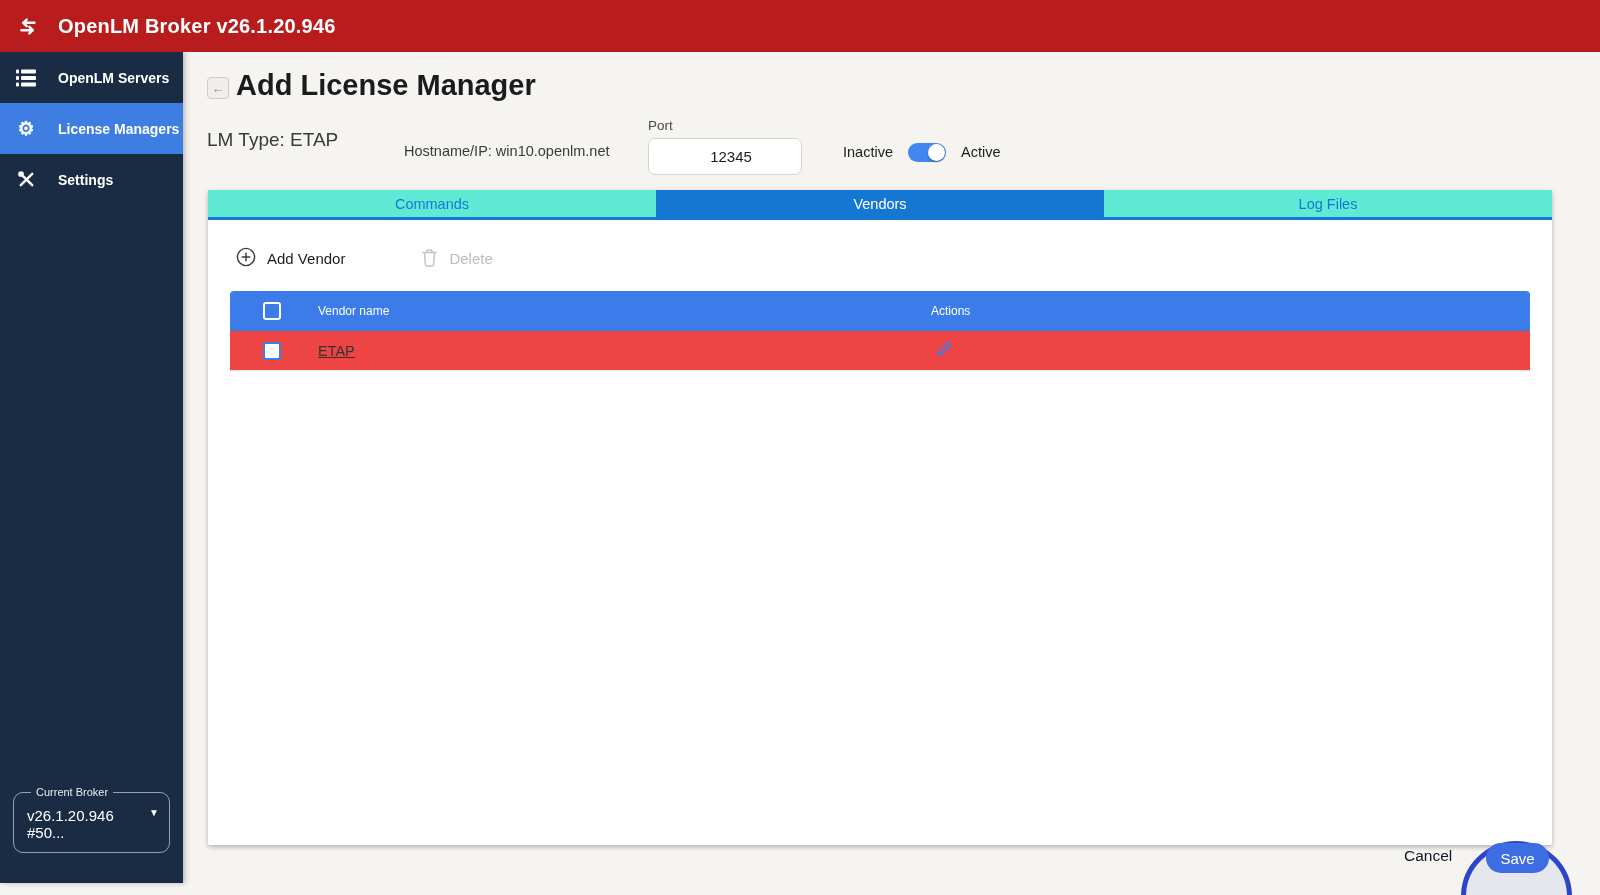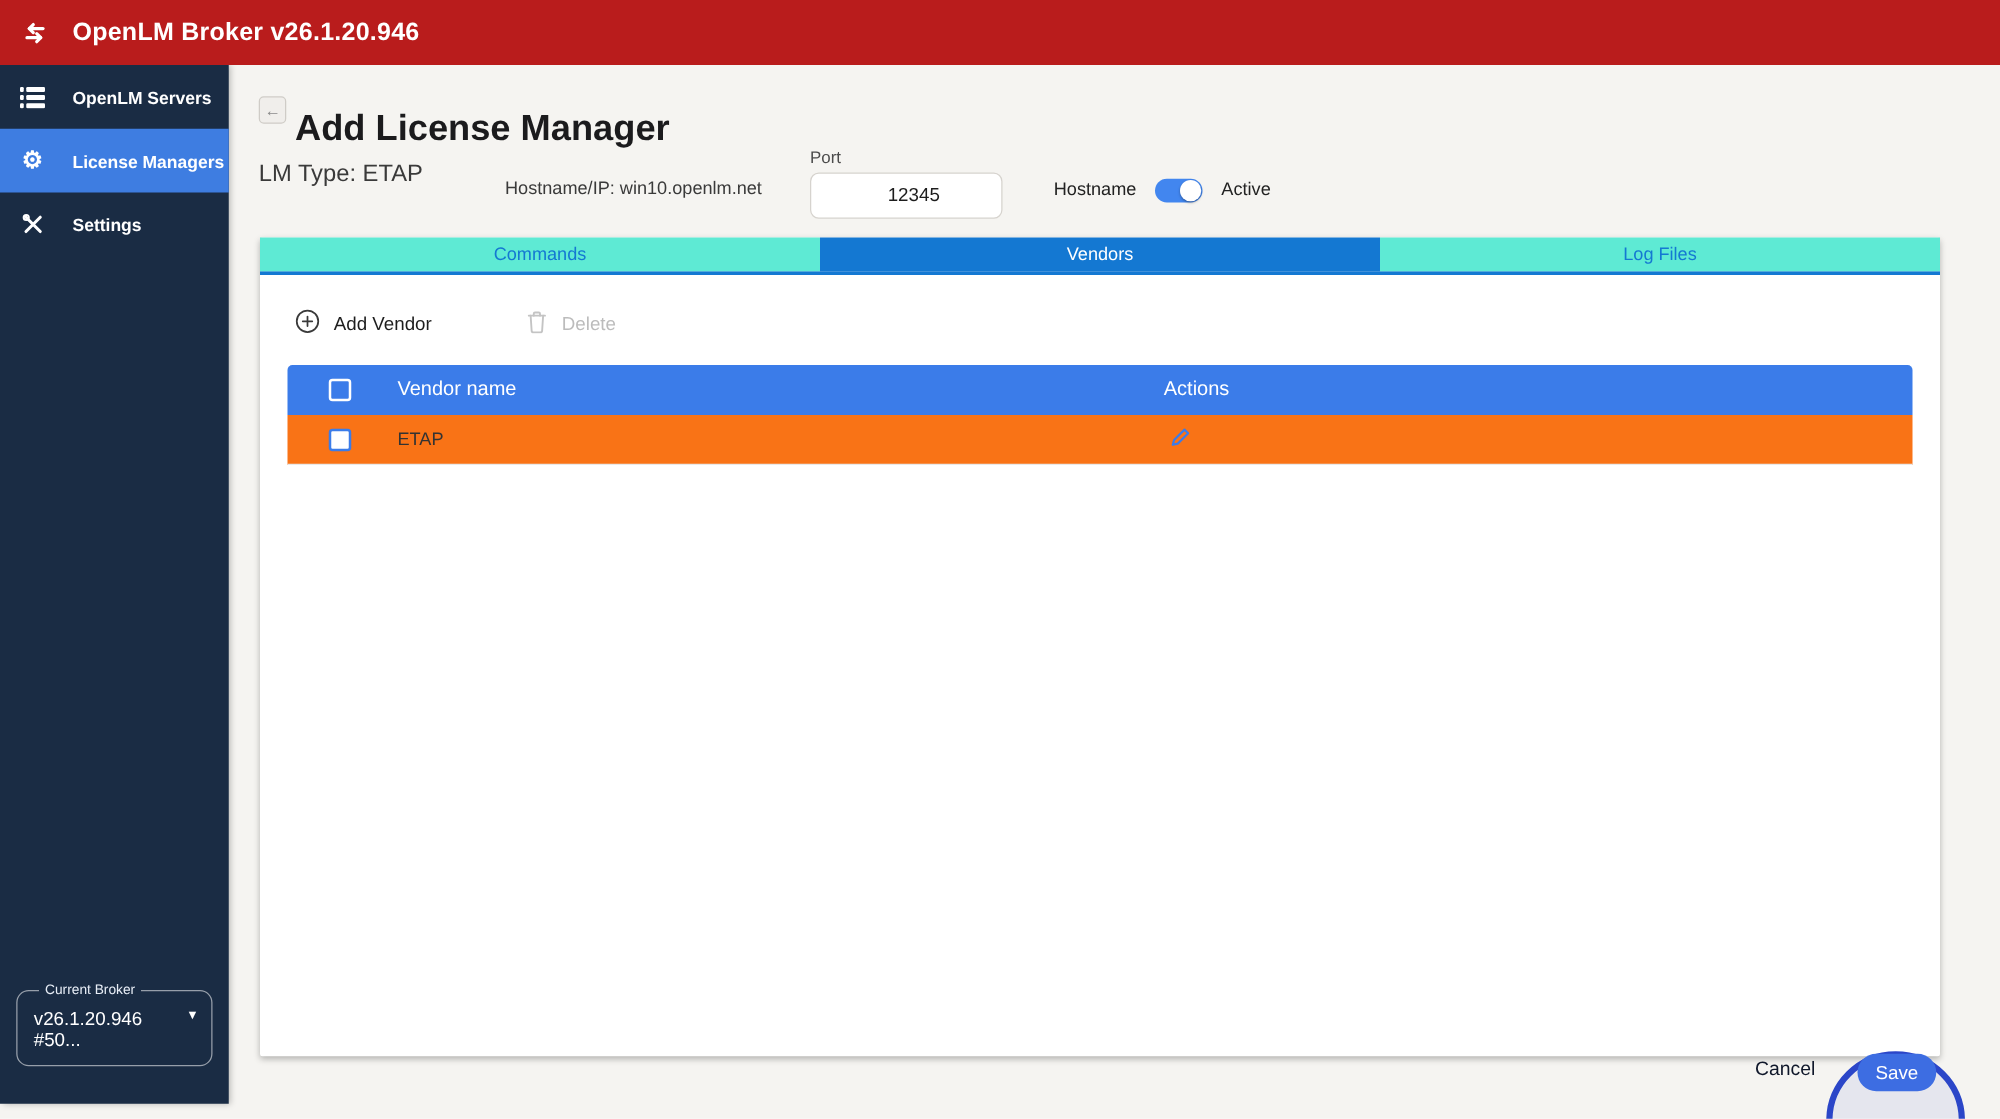--- a/index.html
+++ b/index.html
@@ -48,21 +48,21 @@
 
   
   .main { position:absolute; left:183px; top:52px; right:0; bottom:0; }
 
   .back-btn {
     position:absolute; left:24px; top:25px; width:22px; height:22px;
     background:#f0eeeb; border:1px solid #cfccc7; border-radius:4px;
     display:flex; align-items:center; justify-content:center;
     color:#8a8a8a; font-size:13px; cursor:pointer;
   }
-  .page-title { position:absolute; left:53px; top:17px; font-size:29px; font-weight:600; color:#1b1b1d;margin-top:18px; }
+  .page-title { position:absolute; left:53px; top:17px; font-size:29px; font-weight:600; color:#1b1b1d; }
 
   .lm-type   { position:absolute; left:24px;  top:77px; font-size:19px; color:#3a3a3a; }
   .hostname  { position:absolute; left:221px; top:91px; font-size:14.5px; color:#3a3a3a; }
 
   .port-group { position:absolute; left:465px; top:66px; }
   .port-label { font-size:13.5px; color:#4c4c4c; margin-bottom:5px; }
   .port-input {
     width:154px; height:37px; border:1px solid #d6d3ce; border-radius:7px;
     background:#fff; font-size:15px; padding-left:12px; color:#1d1d1d;
     font-family:"Liberation Sans", sans-serif; outline:none;text-align:center;
@@ -98,23 +98,23 @@
     display:flex; align-items:center; gap:11px; cursor:pointer;
     font-size:15px; color:#1d1d1d; background:none; border:none;
     font-family:"Liberation Sans", sans-serif;
   }
   .btn-plain.disabled { color:#bcbcbc; cursor:default; }
   .btn-delete { margin-left:76px; }
 
   .vendor-table { margin:21px 22px 0 22px; }
   .trow { display:flex; align-items:center; height:40px; }
   .thead {
-    background:#3b7ce9; color:#fff; border-radius:4px 4px 0 0; font-size:16px;
-  }
-  .tbody-row { background:#f97316; border-bottom:1px solid #e9e9e9; font-size:14.5px; color:#333; }
+    background:#3b7ce9; color:#fff; border-radius:4px 4px 0 0; font-size:12px;
+  }
+  .tbody-row { background:#ef4444; border-bottom:1px solid #e9e9e9; font-size:14.5px; color:#333;text-decoration:underline; }
   .cell-check { width:88px; padding-left:33px; display:flex; align-items:center; }
   .cell-vendor { width:613px; }
   .cell-actions { flex:1; }
   .chk {
     width:18px; height:18px; border-radius:3px; cursor:pointer;
   }
   .chk-white { border:2px solid #fff; background:transparent; }
   .chk-blue  { border:2px solid #3b7ce9; background:#fff; }
 
   
@@ -199,21 +199,21 @@
 
   <span class="lm-type">LM Type: ETAP</span>
   <span class="hostname">Hostname/IP: win10.openlm.net</span>
 
   <div class="port-group">
     <div class="port-label">Port</div>
     <input class="port-input" type="text" value="12345" style="">
   </div>
 
   <div class="toggle-group">
-    <span>Hostname</span>
+    <span>Inactive</span>
     <span class="toggle">
       <span class="toggle-knob"></span>
     </span>
     <span>Active</span>
   </div>
 
   <section class="panel">
 
     <div class="tabbar">
       <div class="tab">

